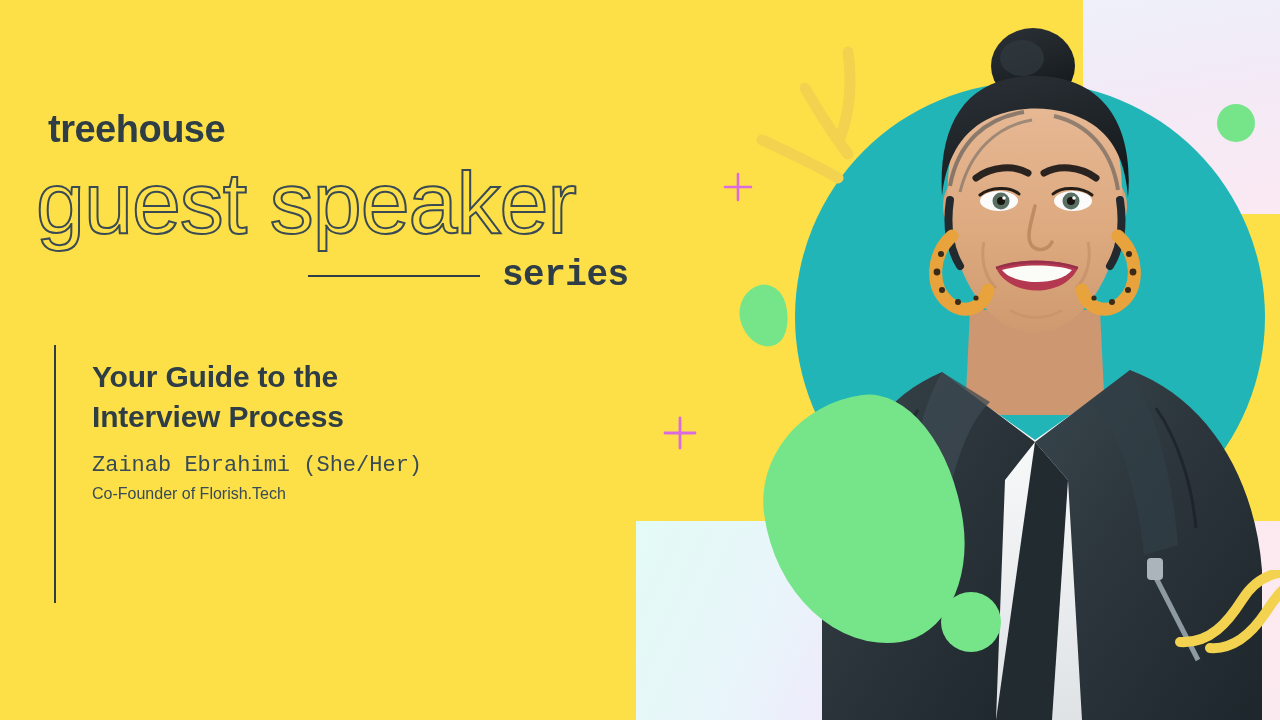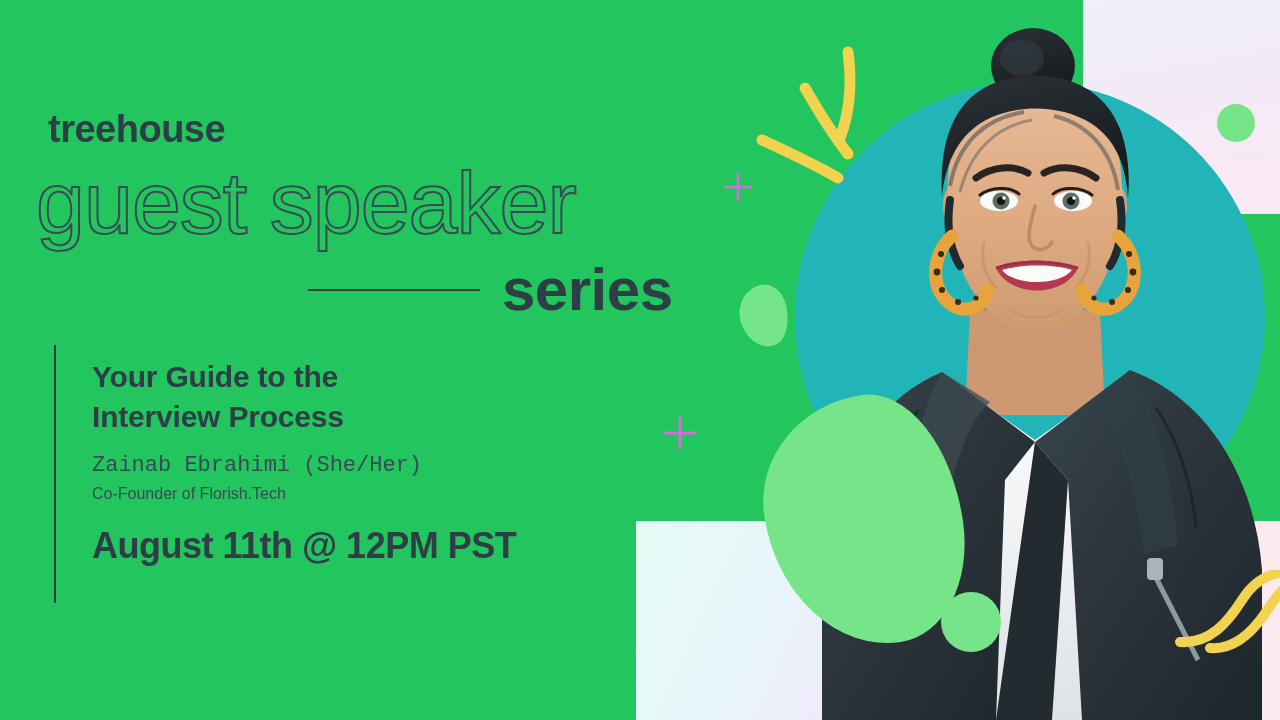--- a/index.html
+++ b/index.html
@@ -2,21 +2,21 @@
 <html><head>
 <meta charset="utf-8">
 <style>
   html,body{margin:0;padding:0;background:#fff;}
   body{font-family:"Liberation Sans","DejaVu Sans",sans-serif;}
 
   #poster{
     position:relative;
     width:1280px;height:720px;
     overflow:hidden;
-    background:#22c55e;
+    background:#fde047;
   }
 
   
   .panel-topright{
     position:absolute;left:1083px;top:0;width:197px;height:214px;
     background:linear-gradient(170deg,#eef0fa 0%,#f3eaf6 45%,#fbe9f3 100%);
   }
   .panel-bottomleft{
     position:absolute;left:636px;top:521px;width:300px;height:199px;
     background:linear-gradient(115deg,#e3fbf5 0%,#e8f6fa 40%,#efeafb 75%,#f6e9f6 100%);
@@ -79,21 +79,21 @@
     font-size:88px;font-weight:400;letter-spacing:-1px;
     color:transparent;
     -webkit-text-stroke:2px #3a4a54;
   }
   .series-row{
     position:absolute;left:308px;top:255px;
     display:flex;align-items:center;gap:22px;
   }
   .series-rule{width:172px;height:2px;background:#2e3d46;}
   .series-word{
-    font-size:60px;font-weight:600;letter-spacing:-0.5px;color:#2e3d46;
+    font-size:36px;font-weight:600;letter-spacing:-0.5px;color:#2e3d46;font-family:Liberation Mono, monospace;
   }
 
   .vrule{
     position:absolute;left:54px;top:345px;width:2px;height:258px;
     background:#2e3d46;
   }
 
   .detail-block{position:absolute;left:92px;top:357px;width:520px;}
   .talk-title{
     font-size:30px;font-weight:600;line-height:1.32;color:#2e3d46;
@@ -275,16 +275,15 @@
     <div class="series-word">series</div>
   </div>
 
   <div class="vrule"></div>
 
   <div class="detail-block">
     <p class="talk-title">Your Guide to the
 Interview Process</p>
     <p class="speaker-name">Zainab Ebrahimi (She/Her)</p>
     <p class="speaker-role">Co-Founder of Florish.Tech</p>
-    <p class="event-date">August 11th @ 12PM PST</p>
   </div>
 
 </div>
 
 </body></html>

